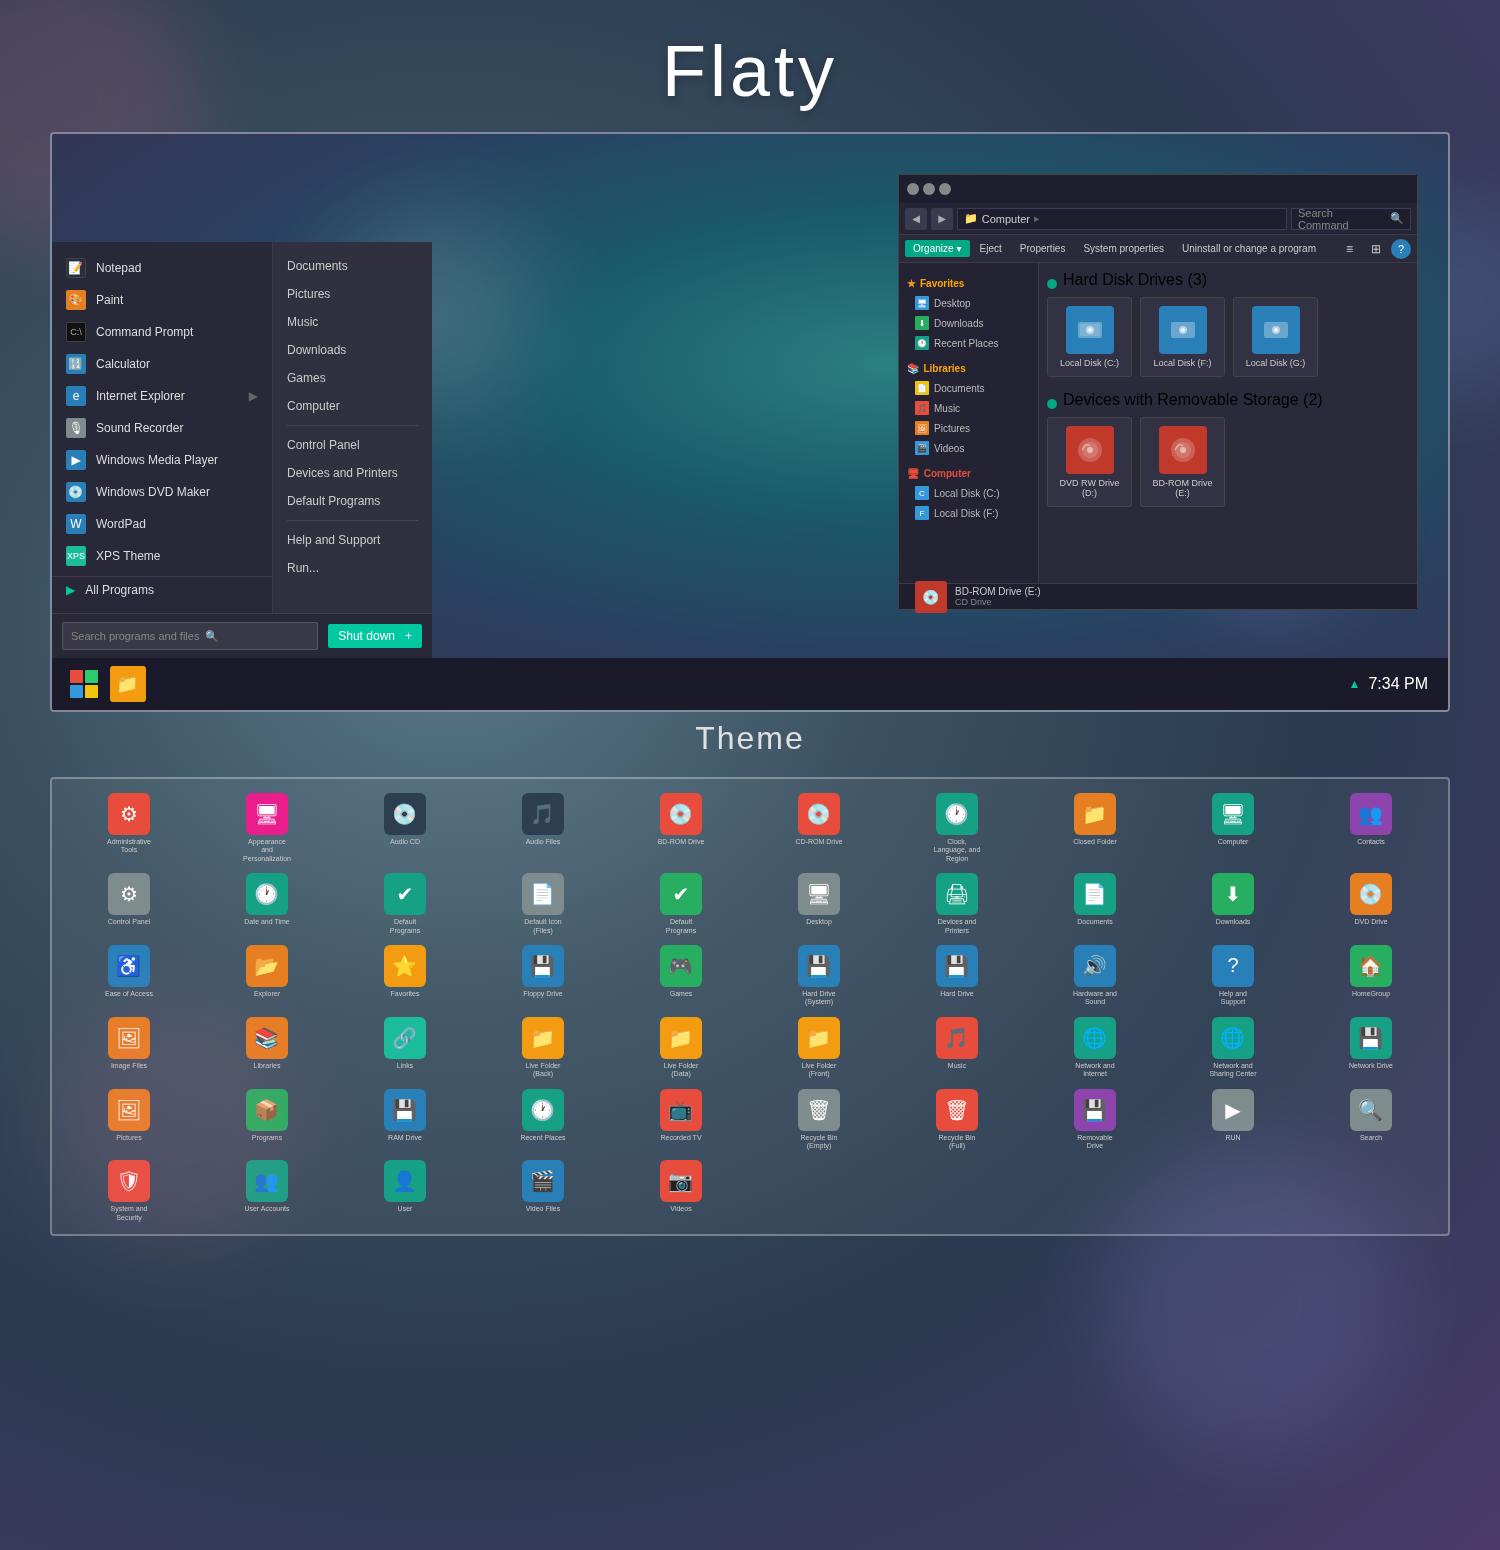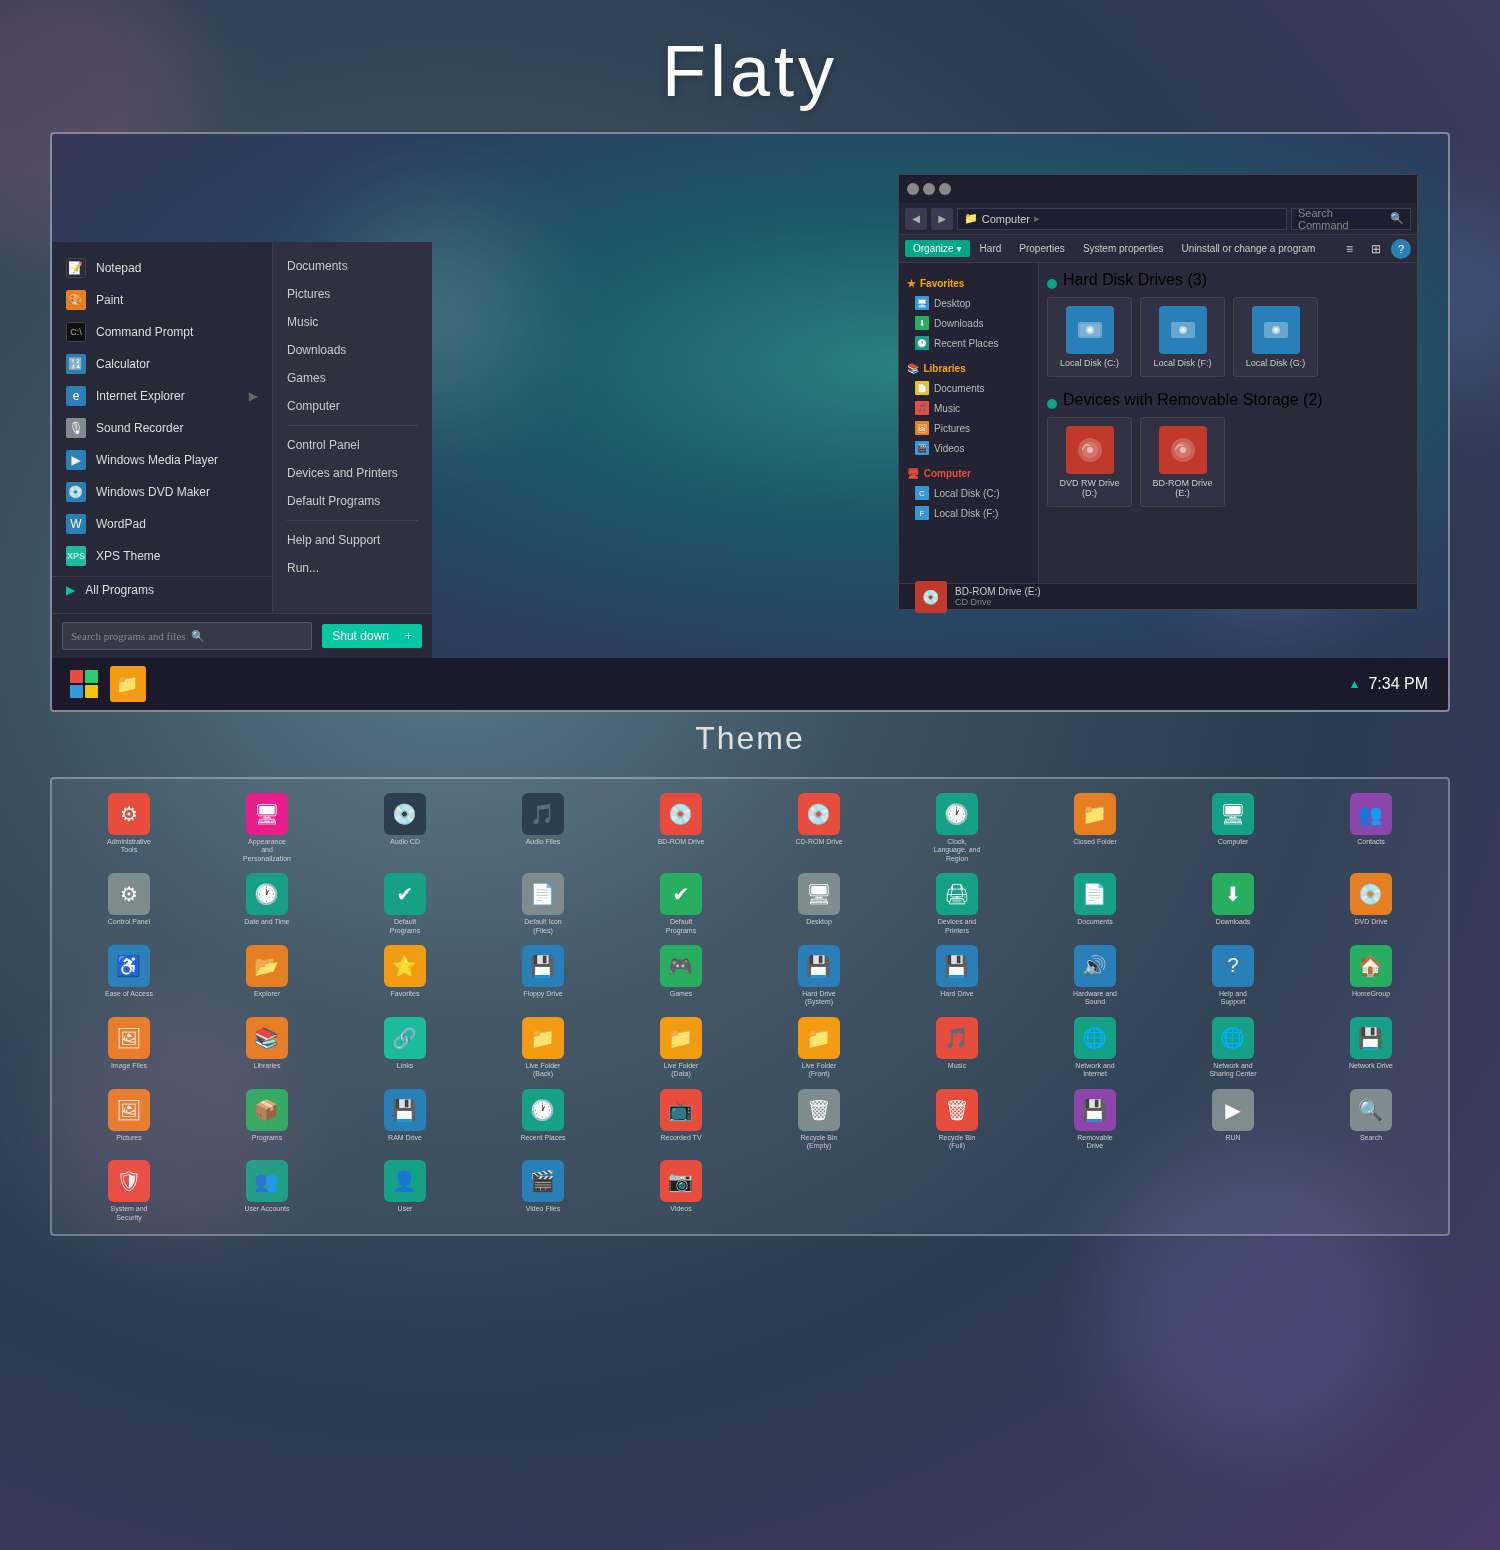--- a/index.html
+++ b/index.html
@@ -210,35 +210,34 @@
       border-radius: 2px;
       height: 28px;
       display: flex;
       align-items: center;
       padding: 0 8px;
       gap: 6px;
     }
     .search-box span {
       color: #888;
       font-size: 11px;
-      font-family: Liberation Serif, serif;
     }
     .search-icon-sm { color: #00c8a0; font-size: 12px; }
 
     .shutdown-btn {
       background: #00c8a0;
       color: white;
       border: none;
       padding: 5px 10px;
       border-radius: 2px;
       font-size: 12px;
       cursor: pointer;
       display: flex;
       align-items: center;
-      gap: 16px;
+      gap: 10px;
     }
 
     
     .explorer-window {
       position: absolute;
       top: 40px;
       right: 30px;
       width: 520px;
       background: #2a2a3a;
       border: 1px solid #444;
@@ -666,21 +665,21 @@
         <span>Search Command</span>
         <span style="color:#00a884;margin-left:auto;">🔍</span>
       </div>
     </div>
 
     <div class="explorer-menubar">
       <button class="menu-btn">
         <span>Organize</span>
         <span>▾</span>
       </button>
-      <button class="menu-btn-plain">Hard</button>
+      <button class="menu-btn-plain">Eject</button>
       <button class="menu-btn-plain">Properties</button>
       <button class="menu-btn-plain">System properties</button>
       <button class="menu-btn-plain">Uninstall or change a program</button>
       <span style="flex:1;"></span>
       <button class="menu-btn-plain" style="font-size:12px;">≡</button>
       <button class="menu-btn-plain" style="font-size:12px;">⊞</button>
       <button class="menu-btn" style="background:#2980b9;width:20px;height:20px;padding:0;border-radius:50%;font-size:11px;display:flex;align-items:center;justify-content:center;">?</button>
     </div>
 
     <div class="explorer-content">

